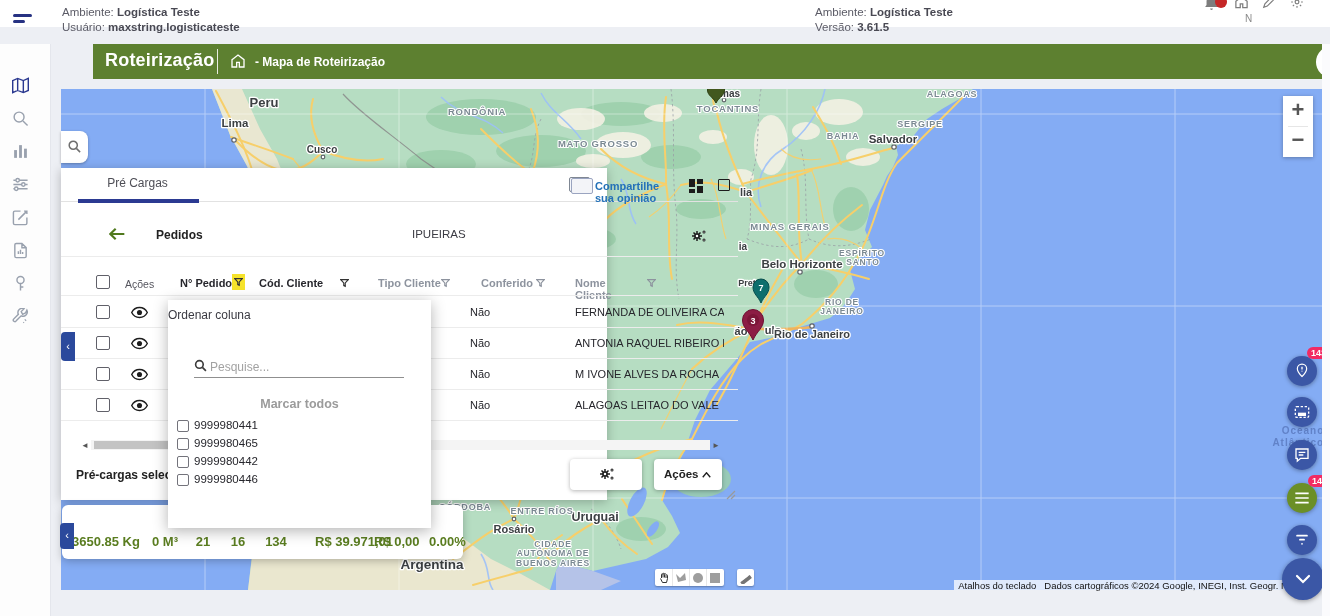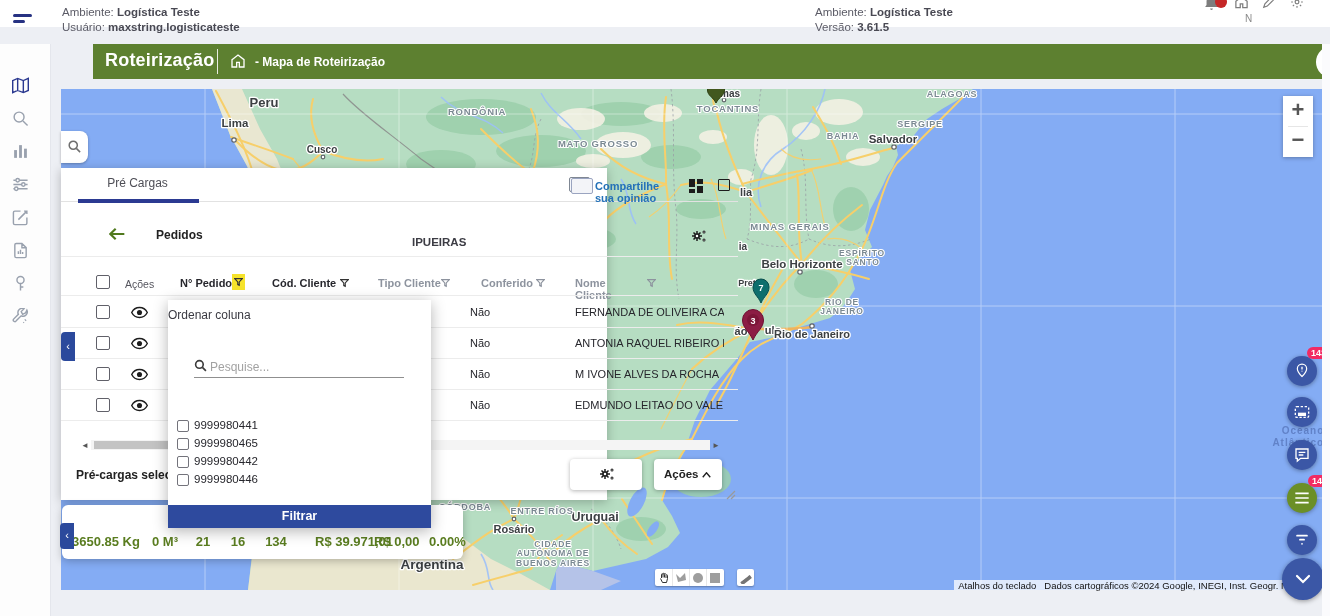--- a/index.html
+++ b/index.html
@@ -452,21 +452,21 @@
       <rect x="8" y="0" width="6" height="5" fill="#1c1c1c"></rect>
       <rect x="0" y="10" width="6" height="4" fill="#1c1c1c"></rect>
       <rect x="8" y="7" width="6" height="7" fill="#1c1c1c"></rect>
     </svg>
   <div class="abs" style="left:657px; top:11px; width:12px; height:12px; border:1.8px solid #1c1c1c; border-radius:1px;"></div>
 
   <svg class="abs" style="left:48px; top:59px;" width="16" height="14" viewBox="0 0 24 20">
       <path d="M10 2 L2 10 L10 18 M2 10 H23" stroke="#50791d" stroke-width="3.2" fill="none"></path>
     </svg>
   <div class="abs" style="left:95px; top:60px; font-size:12px; font-weight:bold; color:#222;">Pedidos</div>
-  <div class="abs ipê" style="left:351px; top:68px;font-weight:bold;">IPUEIRAS</div>
+  <div class="abs ipê" style="left:351px; top:60px;">IPUEIRAS</div>
   <svg class="abs" style="left:630px; top:61px;" width="16" height="14" viewBox="0 0 32 28">
     <g fill="#1c1c1c">
         <circle cx="12" cy="14" r="6"></circle>
         <circle cx="12" cy="14" r="2.5" fill="#fff"></circle>
     <g stroke="#1c1c1c" stroke-width="3">
           <path d="M12 4 V8 M12 20 V24 M2 14 H6 M18 14 H22 M5 7 L8 10 M16 18 L19 21 M5 21 L8 18 M16 10 L19 7"></path>
         </g>
     <circle cx="26" cy="6" r="3"></circle>
         <circle cx="26" cy="6" r="1.2" fill="#fff"></circle>
     <circle cx="26" cy="22" r="3"></circle>
@@ -475,21 +475,21 @@
   </svg>
   <div class="rowline" style="top:88px;"></div>
 
   <div class="cb" style="left:35px; top:107px;"></div>
   <div class="hdrtxt" style="left:64px; top:110px; font-weight:normal; color:#55555e; font-size:10.5px;">Ações</div>
   <div class="hdrtxt hdrdark" style="left:119px;">N° Pedido</div>
   <div class="abs" style="left:171px; top:106px; width:13px; height:16px; background:#f6e32b;"></div>
   <svg class="abs funl" style="left:173px; top:109px;" width="9" height="10" viewBox="0 0 24 24" fill="none" stroke="#333" stroke-width="3">
       <path d="M2 3 H22 L14 12 V21 L10 19 V12 Z"></path>
     </svg>
-  <div class="hdrtxt hdrdark" style="left:211px;">Cód. Cliente</div>
+  <div class="hdrtxt hdrdark" style="left:198px;">Cód. Cliente</div>
   <svg class="abs funl" style="left:279px; top:110px;" width="9" height="10" viewBox="0 0 24 24" fill="none" stroke="#333" stroke-width="3">
       <path d="M2 3 H22 L14 12 V21 L10 19 V12 Z"></path>
     </svg>
   <div class="hdrtxt" style="left:317px;">Tipo Cliente</div>
   <svg class="abs funl" style="left:380px; top:110px;" width="9" height="10" viewBox="0 0 24 24" fill="none" stroke="#8d939e" stroke-width="3">
       <path d="M2 3 H22 L14 12 V21 L10 19 V12 Z"></path>
     </svg>
   <div class="hdrtxt" style="left:420px;">Conferido</div>
   <svg class="abs funl" style="left:475px; top:110px;" width="9" height="10" viewBox="0 0 24 24" fill="none" stroke="#8d939e" stroke-width="3">
       <path d="M2 3 H22 L14 12 V21 L10 19 V12 Z"></path>
@@ -520,21 +520,21 @@
       <path d="M12 1.5 C6.5 1.5 2.5 5.5 1 8.5 C2.5 11.5 6.5 15.5 12 15.5 C17.5 15.5 21.5 11.5 23 8.5 C21.5 5.5 17.5 1.5 12 1.5 Z" fill="none" stroke="#1d1d1d" stroke-width="2"></path>
       <circle cx="12" cy="8.5" r="3.6" fill="#1d1d1d"></circle>
     </svg>
   <div class="cellNao" style="left:409px; top:138px;">Não</div>
   <div class="cellNao" style="left:409px; top:169px;">Não</div>
   <div class="cellNao" style="left:409px; top:200px;">Não</div>
   <div class="cellNao" style="left:409px; top:231px;">Não</div>
   <div class="name" style="left:514px; top:138px; width:149px;">FERNANDA DE OLIVEIRA CARDOS</div>
   <div class="name" style="left:514px; top:169px; width:149px;">ANTONIA RAQUEL RIBEIRO BOM</div>
   <div class="name" style="left:514px; top:200px; width:149px;">M IVONE ALVES DA ROCHA</div>
-  <div class="name" style="left:514px; top:231px; width:149px;">EDMUNDO LEITAO DO VALE</div>
+  <div class="name" style="left:514px; top:231px; width:149px;">ALAGOAS LEITAO DO VALE</div>
   <div class="rowline" style="top:159px;"></div>
   <div class="rowline" style="top:190px;"></div>
   <div class="rowline" style="top:221px;"></div>
   <div class="rowline" style="top:252px;"></div>
 
   <div class="abs" style="left:30px; top:272px; width:619px; height:10px; background:#f4f4f4;"></div>
   <div class="abs" style="left:33px; top:273px; width:185px; height:8px; background:#c3c3c3;"></div>
   <div class="abs" style="left:20px; top:273px; font-size:8px; color:#555;">◄</div>
   <div class="abs" style="left:651px; top:273px; font-size:8px; color:#555;">►</div>
 
@@ -579,24 +579,24 @@
 </div>
 
 <div class="abs" id="dropdown">
   <div class="ttl">Ordenar coluna</div>
   <svg class="abs" style="left:26px; top:59px;" width="13" height="13" viewBox="0 0 24 24" fill="none" stroke="#3c3c3c" stroke-width="3">
       <circle cx="10" cy="10" r="7"></circle>
       <path d="M15.5 15.5 L22 22"></path>
     </svg>
   <div class="abs" style="left:42px; top:60px; font-size:12px; color:#a2a2a2;">Pesquise...</div>
   <div class="abs" style="left:26px; top:76.5px; width:210px; height:1.4px; background:#8f8f8f;"></div>
+  <div class="abs" style="left:0; top:97px; width:263px; text-align:center; font-size:12.5px; font-weight:bold; color:#9b9b9b;">Marcar todos</div>
   <div class="dcb" style="top:120px;"></div>
     <div class="ditem" style="top:119px;">9999980441</div>
   <div class="dcb" style="top:138px;"></div>
     <div class="ditem" style="top:137px;">9999980465</div>
   <div class="dcb" style="top:156px;"></div>
     <div class="ditem" style="top:155px;">9999980442</div>
   <div class="dcb" style="top:174px;"></div>
     <div class="ditem" style="top:173px;">9999980446</div>
-  <div id="filtrar">Filtrar</div>
 </div>
 
 <div class="abs" id="rightstrip"></div>
 
 </body></html>

